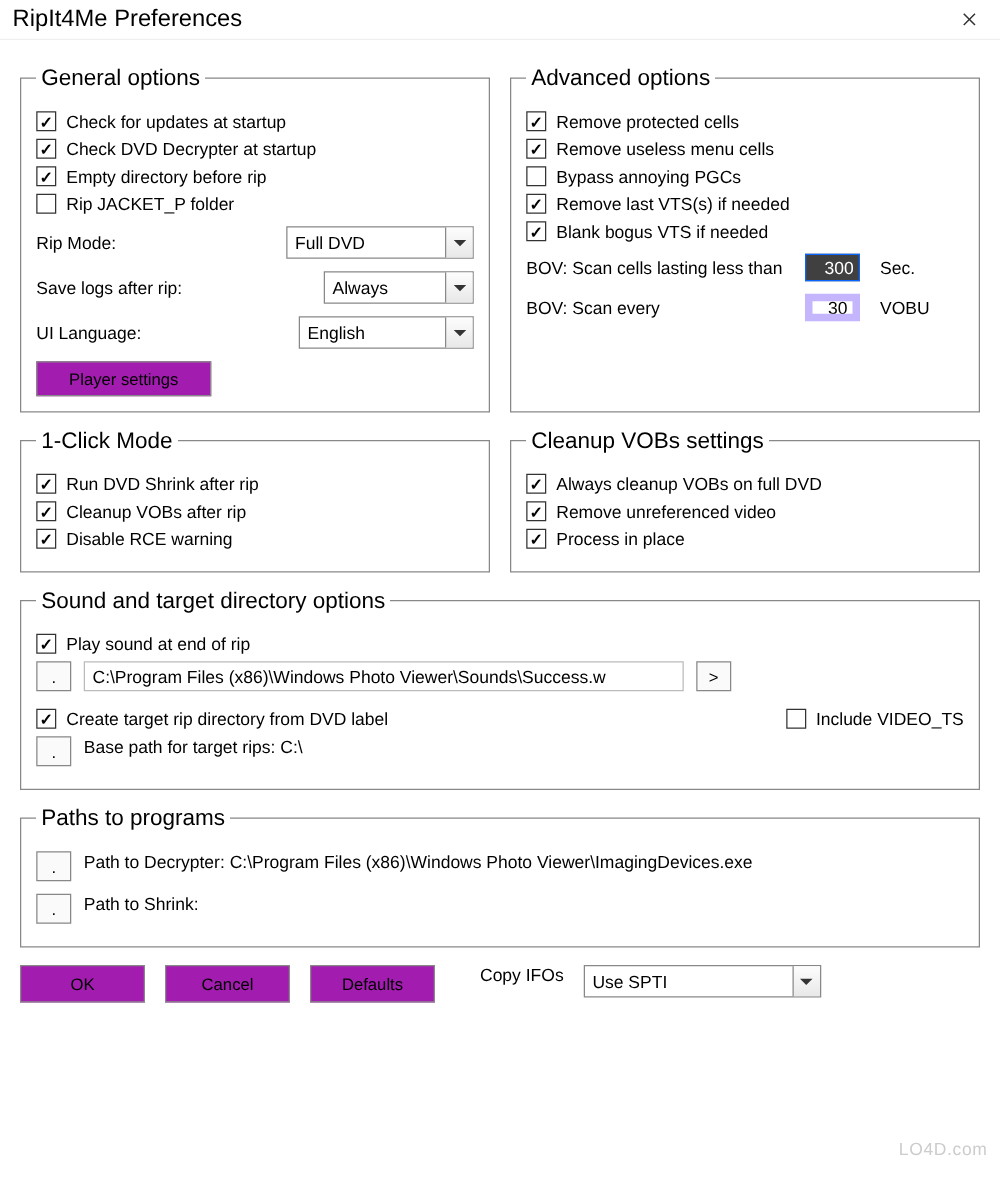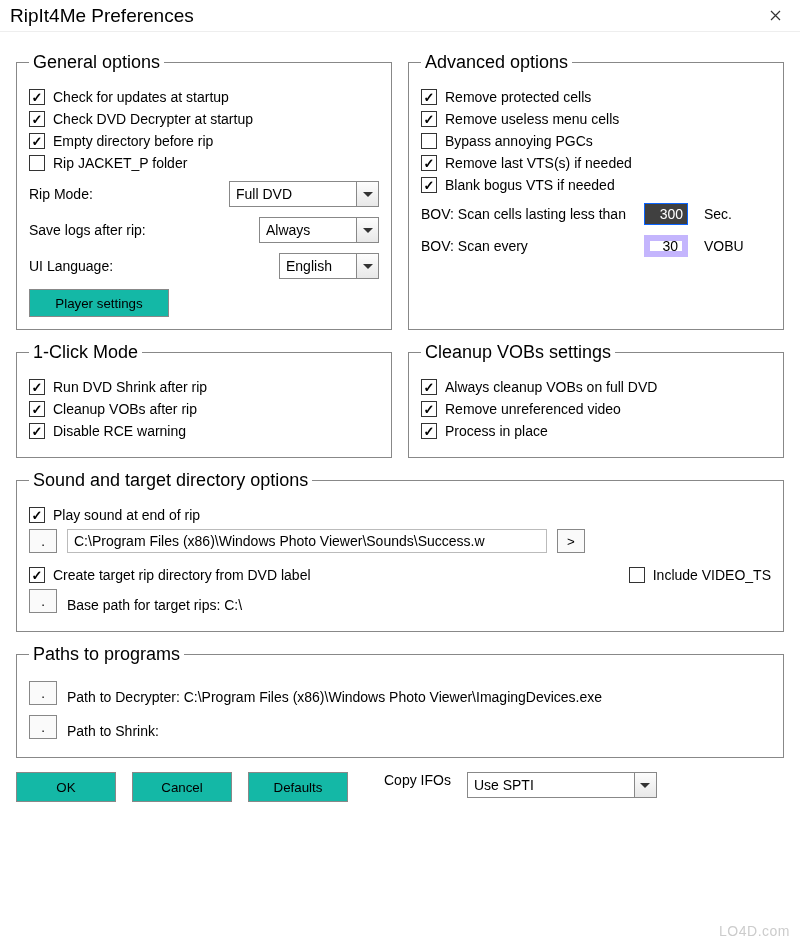--- a/index.html
+++ b/index.html
@@ -42,21 +42,21 @@
   padding: 0 4px;
   font-size: 18px;
 }
 .two-col {
   display: flex;
   gap: 16px;
 }
 .two-col > fieldset { flex: 1 1 0; }
 .check-row {
   display: flex;
-  align-items: flex-end;
+  align-items: flex-start;
   margin: 6px 0;
   gap: 8px;
 }
 .checkbox {
   width: 16px;
   height: 16px;
   border: 1px solid #333;
   display: inline-flex;
   align-items: center;
   justify-content: center;
@@ -98,21 +98,21 @@
   justify-content: center;
 }
 .select .arrow::after {
   content: "";
   border-left: 5px solid transparent;
   border-right: 5px solid transparent;
   border-top: 5px solid #333;
 }
 .btn {
   border: 1px solid #888;
-  background: #14b8a6;
+  background: #a21caf;
   height: 30px;
   min-width: 100px;
   padding: 0 16px;
   display: inline-flex;
   align-items: center;
   justify-content: center;
 }
 .btn-sm {
   min-width: 28px;
   width: 28px;
@@ -152,21 +152,21 @@
 }
 .bottom-bar {
   display: flex;
   align-items: flex-start;
   gap: 16px;
   margin-top: 14px;
 }
 .watermark {
   position: absolute;
   right: 10px;
-  bottom: 4px;
+  bottom: 16px;
   color: #ccc;
   font-size: 14px;
   letter-spacing: 0.5px;
   pointer-events: none;
 }
 label { cursor: default; }
 .bov-row {
   display:flex;
   align-items:center;
   gap:8px;
@@ -219,21 +219,21 @@
       </div>
       <div class="lbl-row">
         <span>Save logs after rip:</span>
         <div class="select" style="width:120px">
           <span class="val">Always</span>
           <span class="arrow"></span>
         </div>
       </div>
       <div class="lbl-row">
         <span>UI Language:</span>
-        <div class="select" style="width:100px">
+        <div class="select" style="width:140px">
           <span class="val">English</span>
           <span class="arrow"></span>
         </div>
       </div>
       <div style="margin-top:10px">
         <button class="btn" style="min-width:140px;height:28px">Player settings</button>
       </div>
     </fieldset>
 
     <fieldset class="group">

